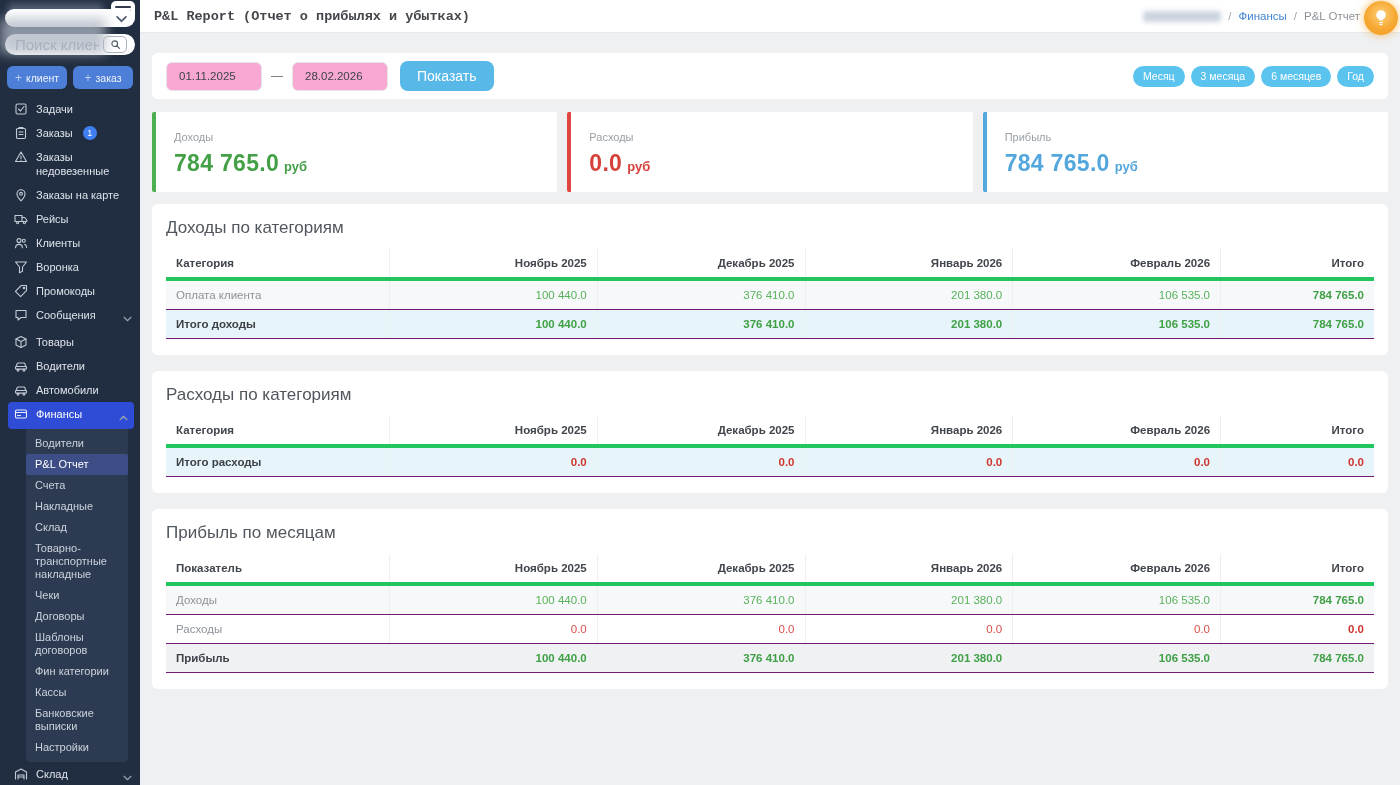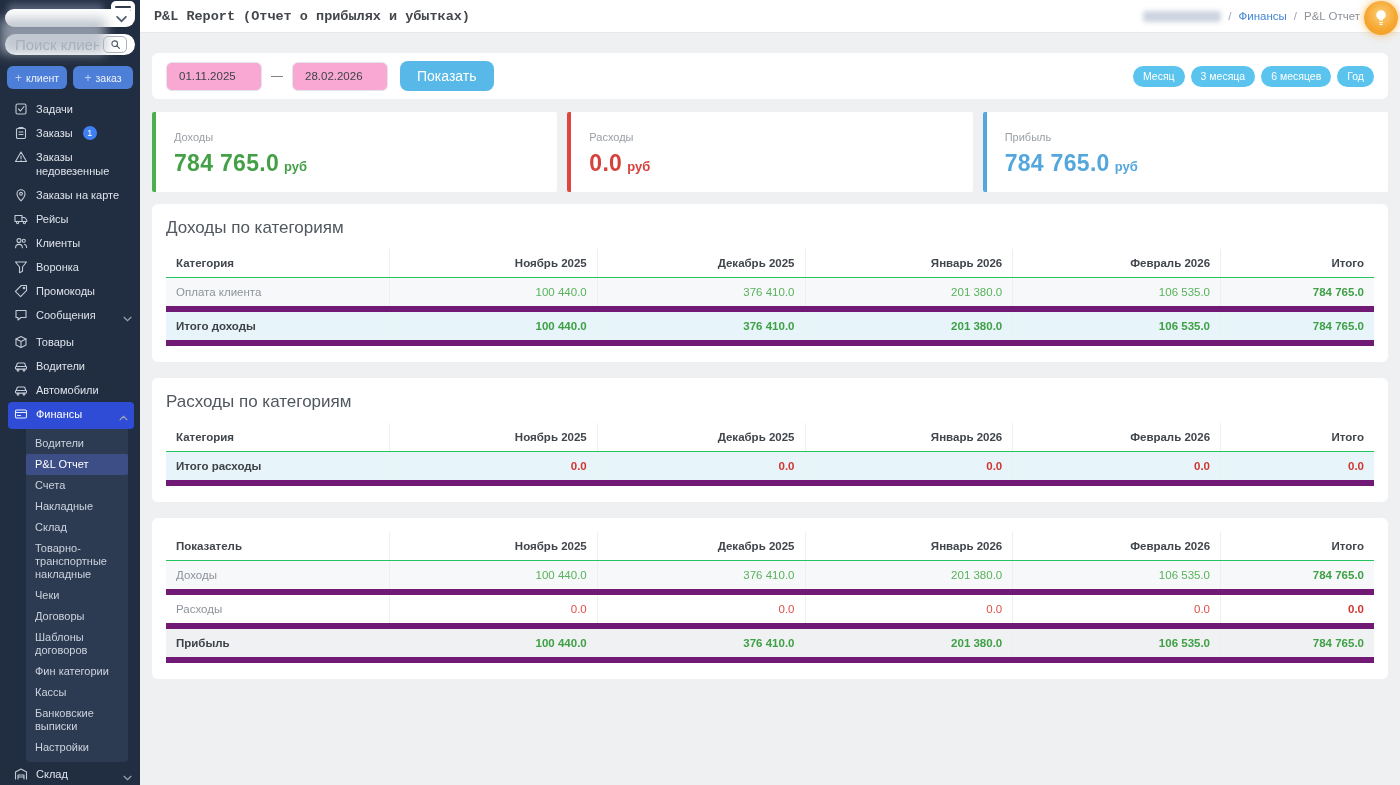--- a/index.html
+++ b/index.html
@@ -73,22 +73,22 @@
   .card-unit { font-size:13px; font-weight:bold; }
   .card.c-green { border-left-color:#4caf50; } .card.c-green .card-value,.card.c-green .card-unit { color:#43a047; }
   .card.c-red { border-left-color:#e0453f; } .card.c-red .card-value,.card.c-red .card-unit { color:#d6423b; }
   .card.c-blue { border-left-color:#54a7dd; } .card.c-blue .card-value,.card.c-blue .card-unit { color:#54a7dd; }
 
   .section-panel { padding:14px 14px 16px 14px; margin-bottom:16px; }
   .section-title { font-size:17px; color:#51575e; font-weight:400; margin-bottom:11px; }
   table.rep { width:100%; border-collapse:collapse; font-size:11.5px; table-layout:fixed; }
   table.rep th, table.rep td { padding:8px 10px; text-align:right; white-space:nowrap; overflow:hidden; border-left:1px solid #edeff1; }
   table.rep th:first-child, table.rep td:first-child { text-align:left; border-left:none; }
-  table.rep th { color:#41464c; font-weight:bold; border-bottom:1px solid #22c55e; }
-  table.rep td { border-bottom:6px solid #701a75; }
+  table.rep th { color:#41464c; font-weight:bold; border-bottom:4px solid #22c55e; }
+  table.rep td { border-bottom:1px solid #701a75; }
   table.rep col.c-label { width:18.5%; } table.rep col.c-month { width:17.2%; } table.rep col.c-total { width:12.7%; }
   .r-gray { background:#f7f8f9; } .r-blue { background:#e7f4f9; } .r-white { background:#fff; } .r-grayer { background:#eff1f3; }
   .lbl { color:#8d939a; } .lbl-b { color:#3d4349; font-weight:bold; }
   .num-green { color:#57b25b; } .num-green-b { color:#3fa046; font-weight:bold; }
   .num-red { color:#dd4f49; } .num-red-b { color:#cf3630; font-weight:bold; }
 </style>
 </head>
 <body>
 
 <div class="app">
@@ -394,20 +394,21 @@
               <td class="num-red-b">0.0</td>
               <td class="num-red-b">0.0</td>
               <td class="num-red-b">0.0</td>
               <td class="num-red-b">0.0</td>
             </tr>
           </tbody>
         </table>
       </div>
 
       <div class="panel section-panel">
+        <div class="section-title">Прибыль по месяцам</div>
         <table class="rep">
           <colgroup>
               <col class="c-label">
               <col class="c-month">
               <col class="c-month">
               <col class="c-month">
               <col class="c-month">
               <col class="c-total">
             </colgroup>
           <thead>

